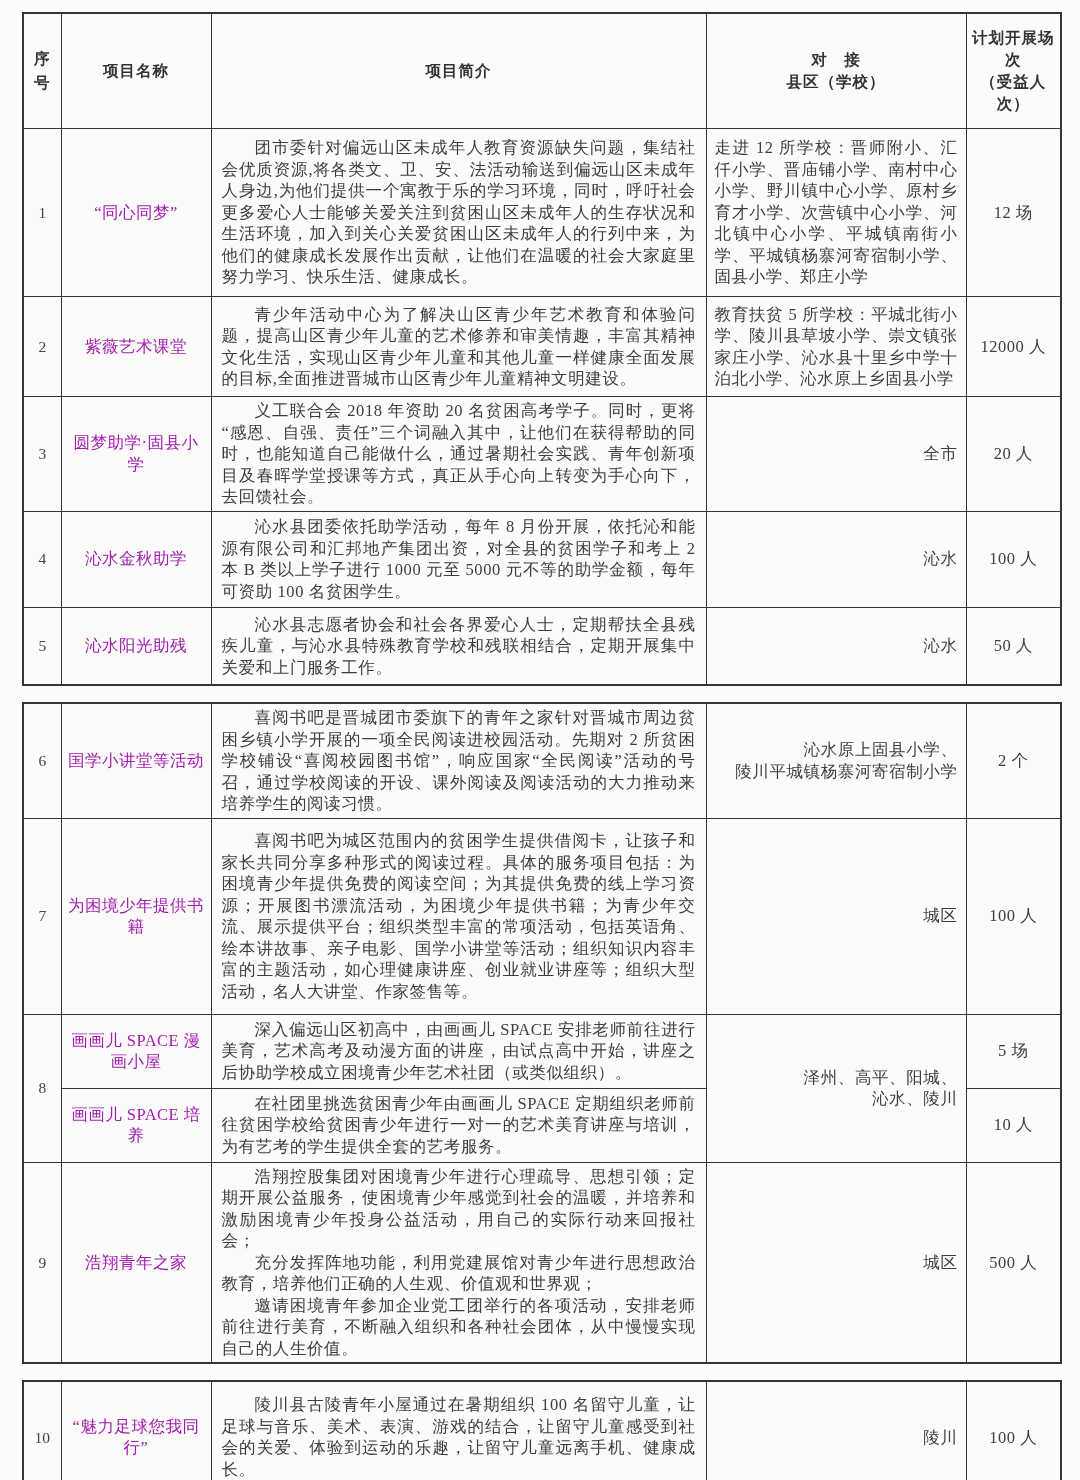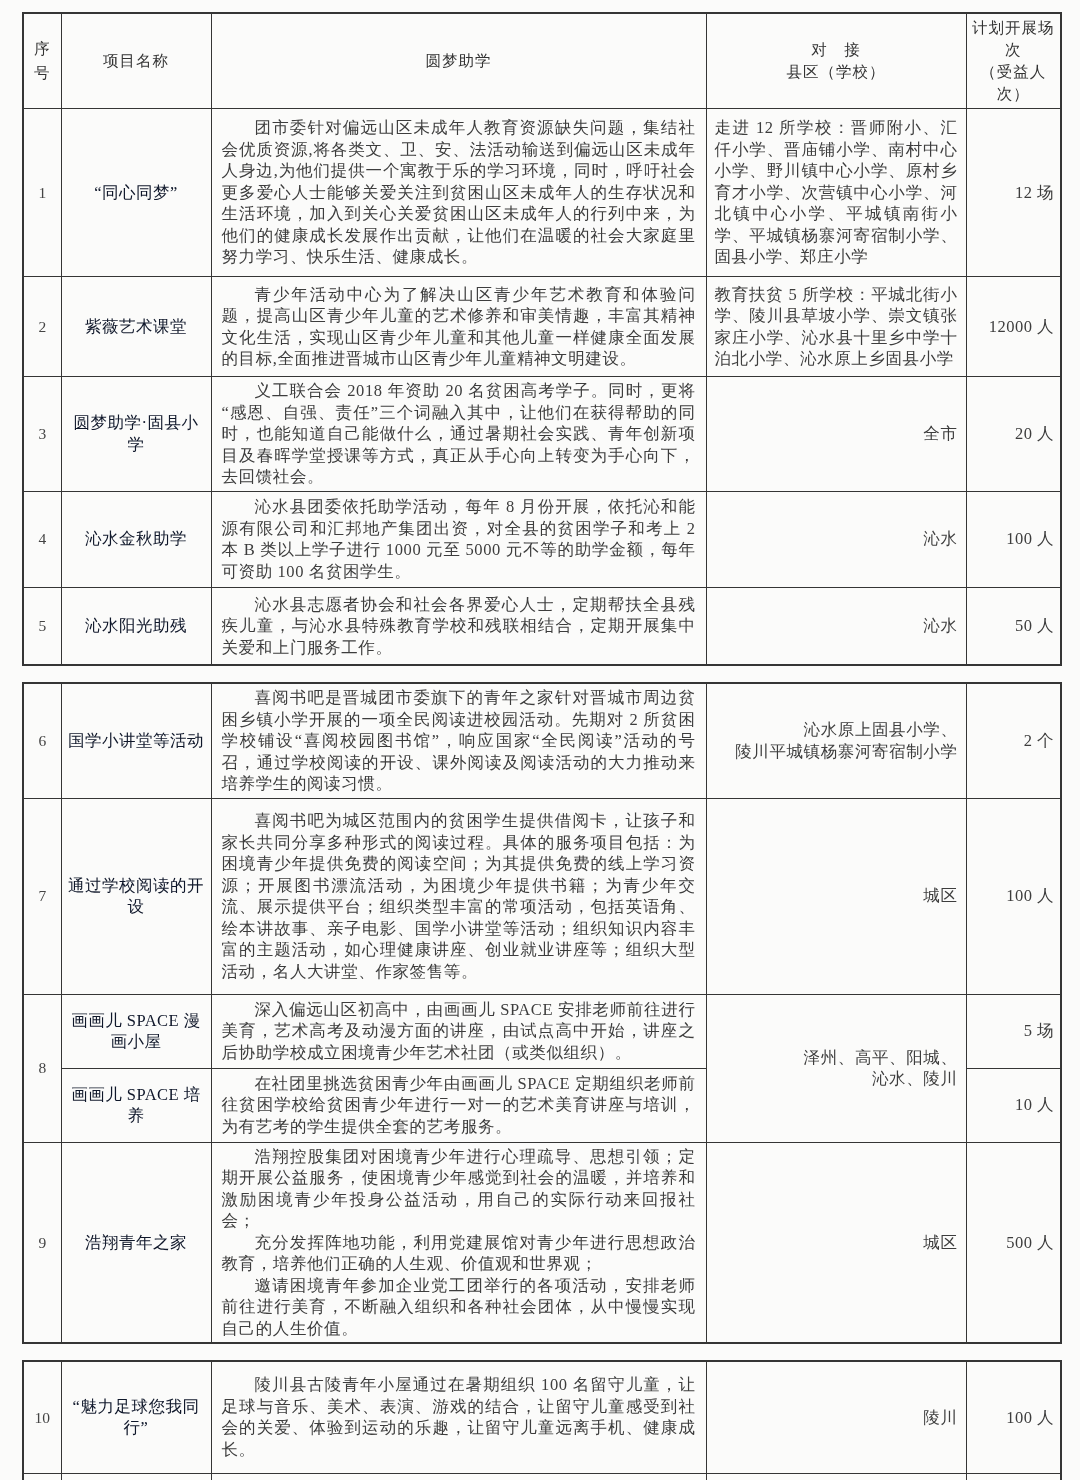--- a/index.html
+++ b/index.html
@@ -27,40 +27,40 @@
   td,th{
     border:1px solid #353535;
     vertical-align:middle;
     padding:2px 6px;
     font-size:16.5px;
     line-height:21.5px;
     box-sizing:border-box;
   }
   table.block{border:2px solid #353535;}
   th{
-    font-weight:normal;
+    font-weight:bold;
     font-size:15.5px;
     text-align:center;
     letter-spacing:1px;
     white-space:pre-line;
     line-height:22px;
-    padding:3px 2px;
+    padding:13px 2px;
     color:#333;
   }
   th.h-no{line-height:24px;}
   td.no{
     text-align:center;
     font-size:15.5px;
     color:#444;
   }
   td.name{
     text-align:center;
     padding:2px 4px;
     letter-spacing:0.5px;
-    color:#0f172a;
+    color:#a21caf;
   }
   td.intro{
     padding:3px 10px;
     text-align:justify;
     text-justify:inter-ideograph;
     color:#3d3d3d;
   }
   .para{
     margin:0;
     text-indent:2em;
@@ -70,21 +70,21 @@
     text-align:justify;
     padding:3px 8px;
     letter-spacing:0.6px;
     margin-top:22px;
   }
   td.target.center{
     text-align:right;
     white-space:pre-line;
   }
   td.plan{
-    text-align:right;
+    text-align:center;
     font-size:16.5px;
     letter-spacing:0.5px;
     white-space:pre-line;
   }
 </style>
 </head>
 <body>
 
 <div class="page">
 
@@ -94,21 +94,21 @@
         <col class="c-name">
         <col class="c-intro">
         <col class="c-target">
         <col class="c-plan">
       </colgroup>
     <tbody>
         <tr style="height:55px">
       <th class="h-no">序
 号</th>
       <th>项目名称</th>
-      <th>圆梦助学</th>
+      <th>项目简介</th>
       <th>对　接
 县区（学校）</th>
       <th>计划开展场次
 （受益人次）</th>
     </tr>
     <tr style="height:168px">
       <td class="no">1</td>
       <td class="name">“同心同梦”</td>
       <td class="intro">
             <p class="para">团市委针对偏远山区未成年人教育资源缺失问题，集结社会优质资源,将各类文、卫、安、法活动输送到偏远山区未成年人身边,为他们提供一个寓教于乐的学习环境，同时，呼吁社会更多爱心人士能够关爱关注到贫困山区未成年人的生存状况和生活环境，加入到关心关爱贫困山区未成年人的行列中来，为他们的健康成长发展作出贡献，让他们在温暖的社会大家庭里努力学习、快乐生活、健康成长。</p>
@@ -169,21 +169,21 @@
       <td class="name">国学小讲堂等活动</td>
       <td class="intro">
             <p class="para">喜阅书吧是晋城团市委旗下的青年之家针对晋城市周边贫困乡镇小学开展的一项全民阅读进校园活动。先期对 2 所贫困学校铺设“喜阅校园图书馆”，响应国家“全民阅读”活动的号召，通过学校阅读的开设、课外阅读及阅读活动的大力推动来培养学生的阅读习惯。</p>
           </td>
       <td class="target center">沁水原上固县小学、
 陵川平城镇杨寨河寄宿制小学</td>
       <td class="plan">2 个</td>
     </tr>
     <tr style="height:196px">
       <td class="no">7</td>
-      <td class="name">通过学校阅读的开设</td>
+      <td class="name">为困境少年提供书籍</td>
       <td class="intro">
             <p class="para">喜阅书吧为城区范围内的贫困学生提供借阅卡，让孩子和家长共同分享多种形式的阅读过程。具体的服务项目包括：为困境青少年提供免费的阅读空间；为其提供免费的线上学习资源；开展图书漂流活动，为困境少年提供书籍；为青少年交流、展示提供平台；组织类型丰富的常项活动，包括英语角、绘本讲故事、亲子电影、国学小讲堂等活动；组织知识内容丰富的主题活动，如心理健康讲座、创业就业讲座等；组织大型活动，名人大讲堂、作家签售等。</p>
           </td>
       <td class="target center">城区</td>
       <td class="plan">100 人</td>
     </tr>
     <tr style="height:74px">
       <td class="no" rowspan="2">8</td>
       <td class="name">画画儿 SPACE 漫画小屋</td>
       <td class="intro">

